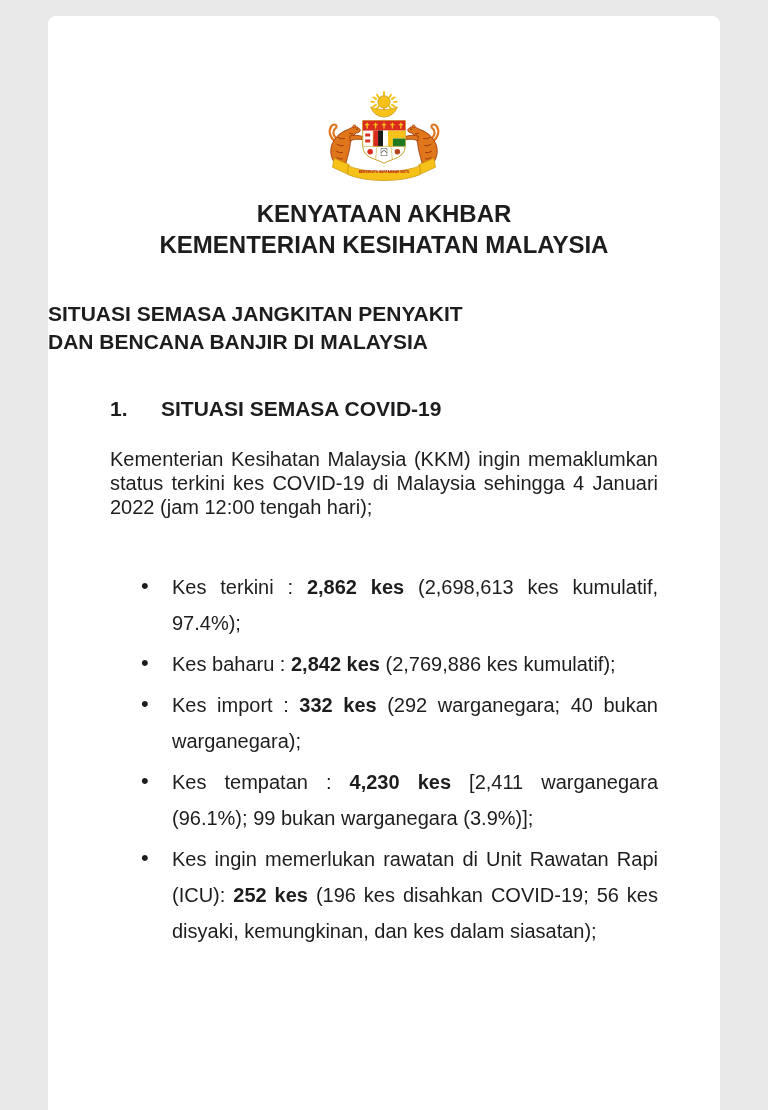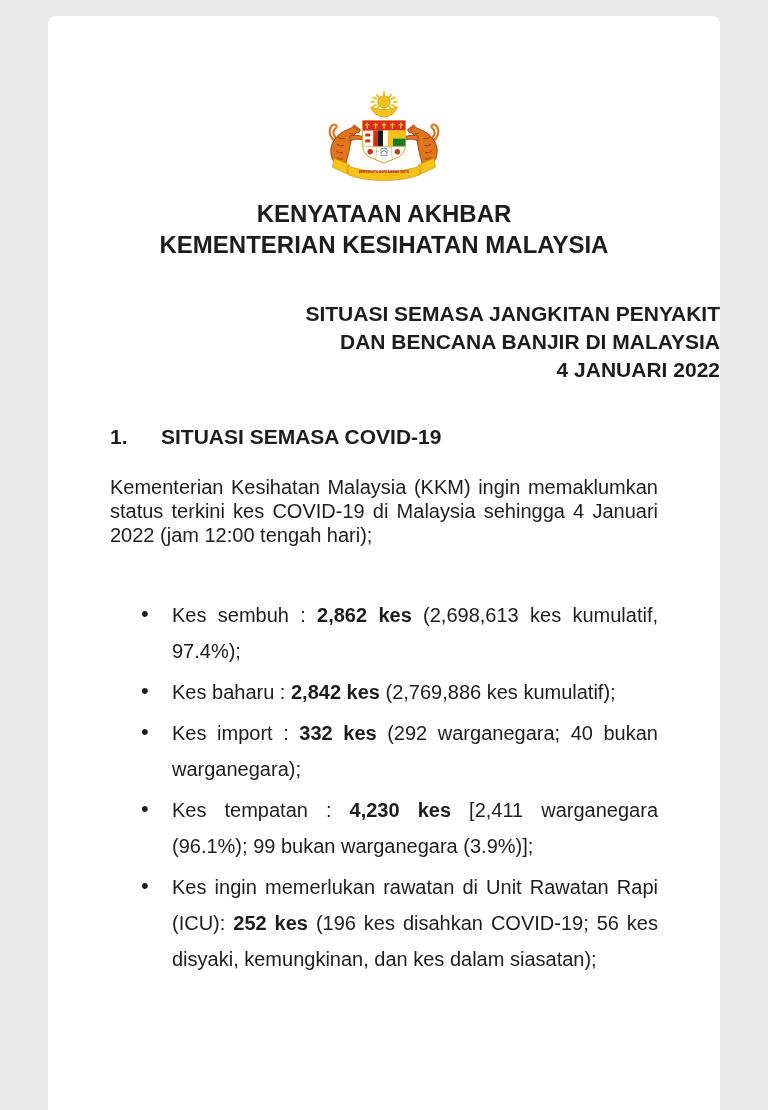--- a/index.html
+++ b/index.html
@@ -25,21 +25,21 @@
     border-radius:8px;
   }
   .crest{display:block;margin:74px auto 0;width:126px;height:94px;}
   .title{
     margin:14px 0 0;
     text-align:center;
     font-size:24px;font-weight:bold;line-height:31px;
   }
   .subtitle{
     margin:40px 0 0;
-    text-align:right;
+    text-align:left;
     font-size:21px;font-weight:bold;line-height:28px;
   }
   .section-heading{
     margin:41px 62px 0;
     display:flex;
     font-size:21px;font-weight:bold;line-height:24px;
   }
   .sec-num{flex:0 0 51px;}
   .intro{
     margin:26px 62px 0;
@@ -140,31 +140,30 @@
   </svg>
 
   <h1 class="title">
     <div>KENYATAAN AKHBAR</div>
     <div>KEMENTERIAN KESIHATAN MALAYSIA</div>
   </h1>
 
   <h2 class="subtitle">
     <div>SITUASI SEMASA JANGKITAN PENYAKIT</div>
     <div>DAN BENCANA BANJIR DI MALAYSIA</div>
-    <div>4 JANUARI 2022</div>
   </h2>
 
   <div class="section-heading">
     <span class="sec-num">1.</span>
     <span class="sec-title">SITUASI SEMASA COVID-19</span>
   </div>
 
   <p class="intro">Kementerian Kesihatan Malaysia (KKM) ingin memaklumkan status terkini kes COVID-19 di Malaysia sehingga 4 Januari 2022 (jam 12:00 tengah hari);</p>
 
   <ul class="stats">
-    <li class="stat"><span>Kes sembuh : </span><span class="b">2,862 kes</span><span> (2,698,613 kes kumulatif, 97.4%);</span></li>
+    <li class="stat"><span>Kes terkini : </span><span class="b">2,862 kes</span><span> (2,698,613 kes kumulatif, 97.4%);</span></li>
     <li class="stat"><span>Kes baharu : </span><span class="b">2,842 kes</span><span> (2,769,886 kes kumulatif);</span></li>
     <li class="stat"><span>Kes import : </span><span class="b">332 kes</span><span> (292 warganegara; 40 bukan warganegara);</span></li>
     <li class="stat"><span>Kes tempatan : </span><span class="b">4,230 kes</span><span> [2,411 warganegara (96.1%); 99 bukan warganegara (3.9%)];</span></li>
     <li class="stat"><span>Kes ingin memerlukan rawatan di Unit Rawatan Rapi (ICU): </span><span class="b">252 kes</span><span> (196 kes disahkan COVID-19; 56 kes disyaki, kemungkinan, dan kes dalam siasatan);</span></li>
   </ul>
 
 </div>
 
 </body></html>

